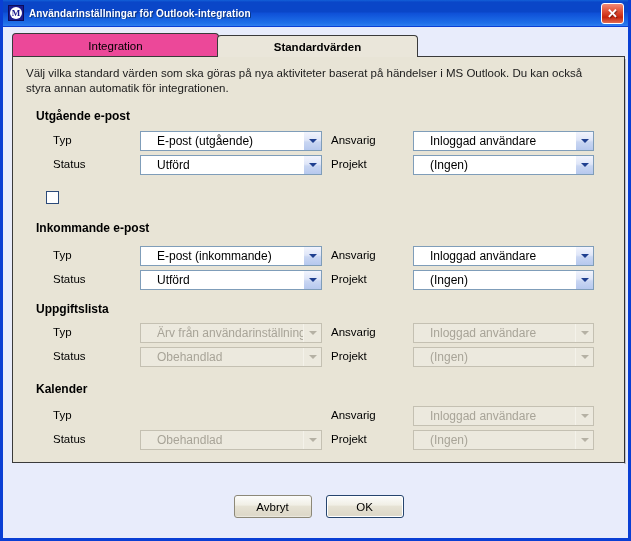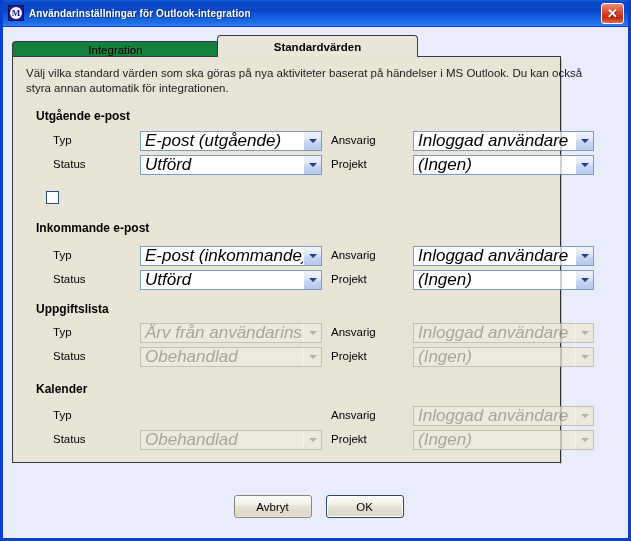--- a/index.html
+++ b/index.html
@@ -91,23 +91,23 @@
   .tabstrip {
     position: absolute;
     left: 9px;
     top: 35px;
     width: 613px;
     height: 22px;
     display: flex;
     align-items: flex-end;
   }
   .tab {
-    height: 16px;
-    box-sizing: border-box;
-    background: #15803d;
+    height: 24px;
+    box-sizing: border-box;
+    background: #ec4899;
     border: 1px solid #3a3a3a;
     border-bottom: none;
     border-radius: 4px 4px 0 0;
     font-size: 11.5px;
     color: #000000;
     display: flex;
     align-items: center;
     justify-content: center;
     cursor: pointer;
     position: relative;
@@ -124,21 +124,21 @@
     margin-left: -2px;
     z-index: 3;
     background: #eae6da;
   }
 
   
   .panel {
     position: absolute;
     left: 9px;
     top: 56px;
-    width: 549px;
+    width: 613px;
     height: 407px;
     box-sizing: border-box;
     background: #e8e4d6;
     border: 1px solid #3a3a3a;
     z-index: 2;
   }
   .panel::after {
     content: "";
     position: absolute;
     right: -2px;
@@ -180,27 +180,26 @@
     box-sizing: border-box;
     background: #ffffff;
     border: 1px solid #7f9db9;
     display: flex;
     align-items: stretch;
     cursor: pointer;
     overflow: hidden;
   }
   .combo .combo-text {
     flex: 1 1 auto;
-    font-size: 17px;
+    font-size: 12px;
     color: #000000;
     line-height: 18px;
-    padding-left: 4px;
+    padding-left: 16px;
     white-space: nowrap;
     overflow: hidden;
-    font-style: italic;
   }
   .combo .combo-arrow {
     flex: 0 0 17px;
     width: 17px;
     background: linear-gradient(to bottom, #f2f4fd 0%, #dfe6f8 45%, #c9d6f2 55%, #b6c8ee 100%);
     border-left: 1px solid #ffffff;
     position: relative;
   }
   .combo .combo-arrow::after {
     content: "";

